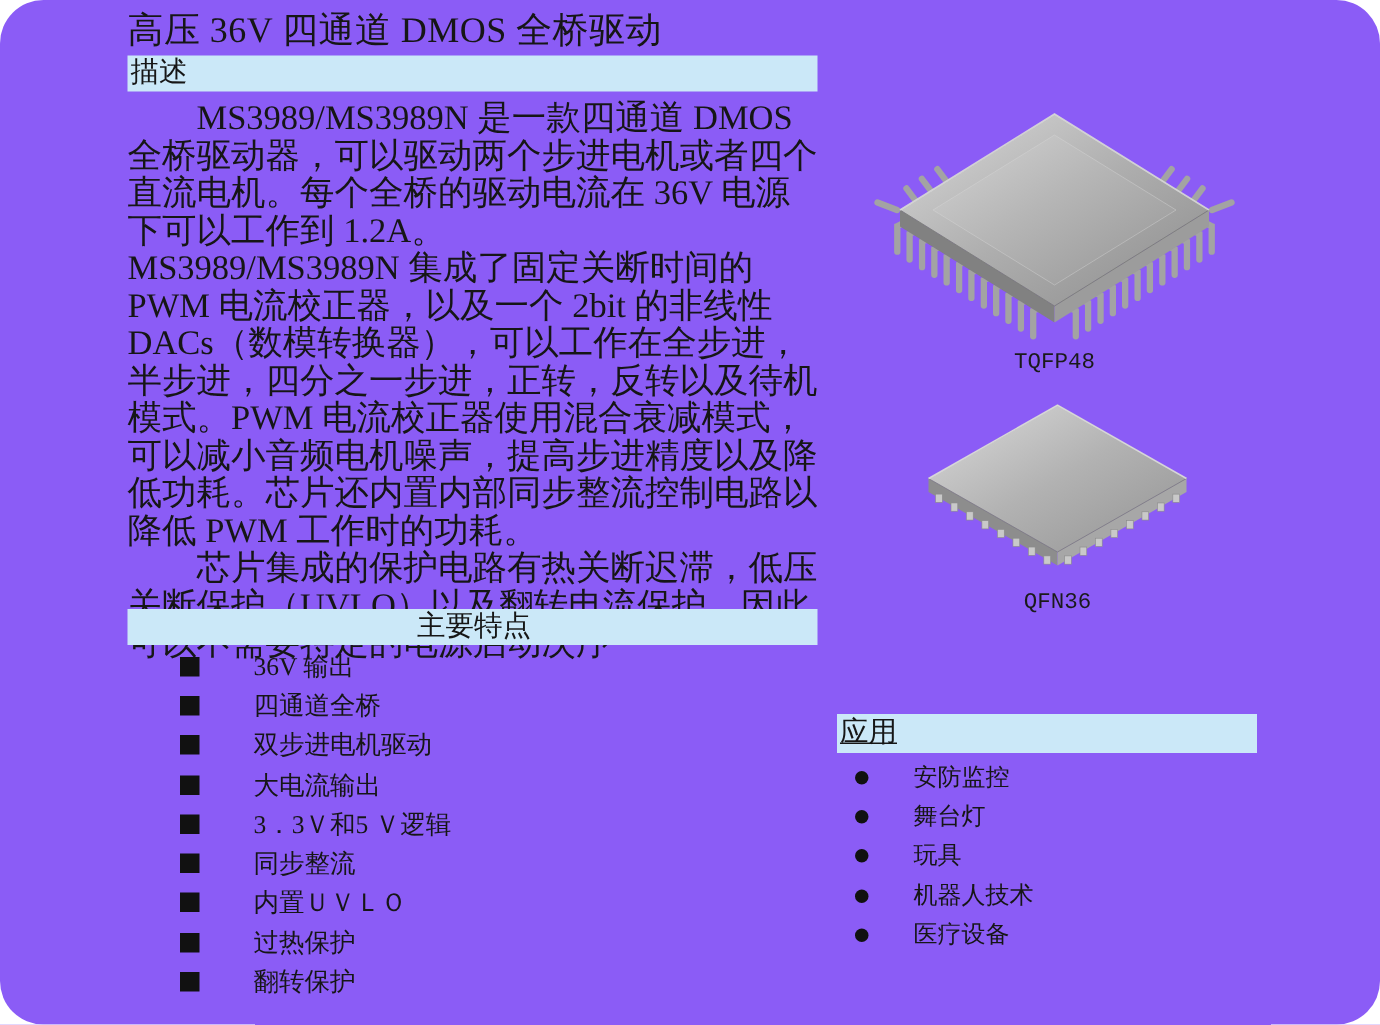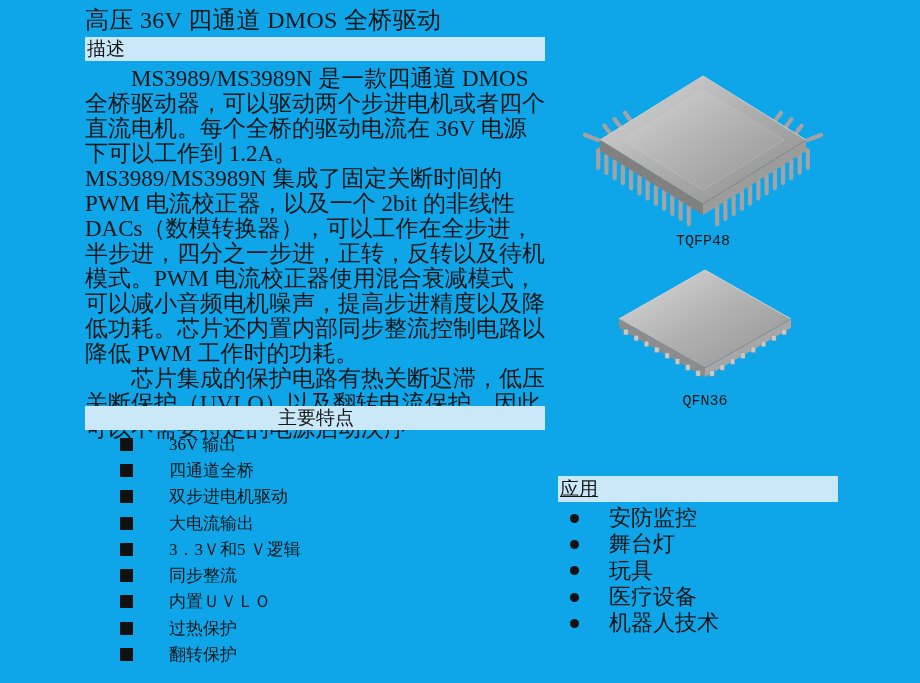--- a/index.html
+++ b/index.html
@@ -1,17 +1,17 @@
 <!DOCTYPE html>
 <html><head>
 <meta charset="utf-8">
 <style>
   html,body{margin:0;padding:0;background:#ffffff;}
-  .page{position:relative;width:920px;height:683px;background:#0ea5e9;overflow:hidden;
-        font-family:"Liberation Serif","DejaVu Serif",serif;color:#161616;}
+  .page{position:relative;width:920px;height:683px;background:#8b5cf6;overflow:hidden;
+        font-family:"Liberation Serif","DejaVu Serif",serif;color:#161616;border-radius:29px;}
 
   .title{position:absolute;left:85px;top:4px;font-size:24px;letter-spacing:.3px;white-space:nowrap;}
 
   .bar{position:absolute;background:#cbe8f8;}
   .bar .h{font-size:19px;padding-left:2px;white-space:nowrap;}
   .bar-desc{left:85px;top:37px;width:460px;height:24px;}
   .bar-desc .h{line-height:24px;}
   .bar-feat{left:85px;top:406px;width:460px;height:24px;}
   .bar-feat .h{line-height:24px;text-align:center;}
   .bar-app{left:558px;top:476px;width:280px;height:26px;}
@@ -22,21 +22,21 @@
   .desc p.indent{text-indent:2em;}
 
   .feat-list{position:absolute;left:85px;top:431px;width:460px;}
   .feat-row{height:26.3px;display:flex;align-items:center;}
   .sq{width:13px;height:13px;background:#111;margin-left:35px;flex:0 0 13px;}
   .feat-label{margin-left:36px;font-size:17px;white-space:nowrap;}
 
   .app-list{position:absolute;left:558px;top:505px;width:300px;}
   .app-row{height:26.3px;display:flex;align-items:center;}
   .dot{width:9px;height:9px;border-radius:50%;background:#111;margin-left:12px;flex:0 0 9px;}
-  .app-label{margin-left:30px;font-size:22px;white-space:nowrap;}
+  .app-label{margin-left:30px;font-size:16px;white-space:nowrap;}
 
   .pkg{position:absolute;}
   #tqfp{left:578px;top:68px;width:250px;height:162px;}
   #qfn{left:613px;top:266px;width:184px;height:122px;}
   .pkg-label{position:absolute;font-family:"Liberation Mono","DejaVu Sans Mono",monospace;
              font-size:15px;text-align:center;color:#1a1a1a;}
   #tqfp-label{left:578px;top:233px;width:250px;}
   #qfn-label{left:613px;top:393px;width:184px;}
 </style>
 </head>
@@ -108,25 +108,25 @@
     <div class="app-row">
         <span class="dot"></span>
         <span class="app-label">舞台灯</span>
       </div>
     <div class="app-row">
         <span class="dot"></span>
         <span class="app-label">玩具</span>
       </div>
     <div class="app-row">
         <span class="dot"></span>
+        <span class="app-label">机器人技术</span>
+      </div>
+    <div class="app-row">
+        <span class="dot"></span>
         <span class="app-label">医疗设备</span>
-      </div>
-    <div class="app-row">
-        <span class="dot"></span>
-        <span class="app-label">机器人技术</span>
       </div>
   </div>
 
   <svg id="tqfp" class="pkg" viewBox="0 0 250 162">
     <defs>
       <linearGradient id="tg" x1="0" y1="0" x2="1" y2="1">
         <stop offset="0" stop-color="#dadada"></stop>
           <stop offset="0.5" stop-color="#aeaeae"></stop>
           <stop offset="1" stop-color="#8c8c8c"></stop>
       </linearGradient>

